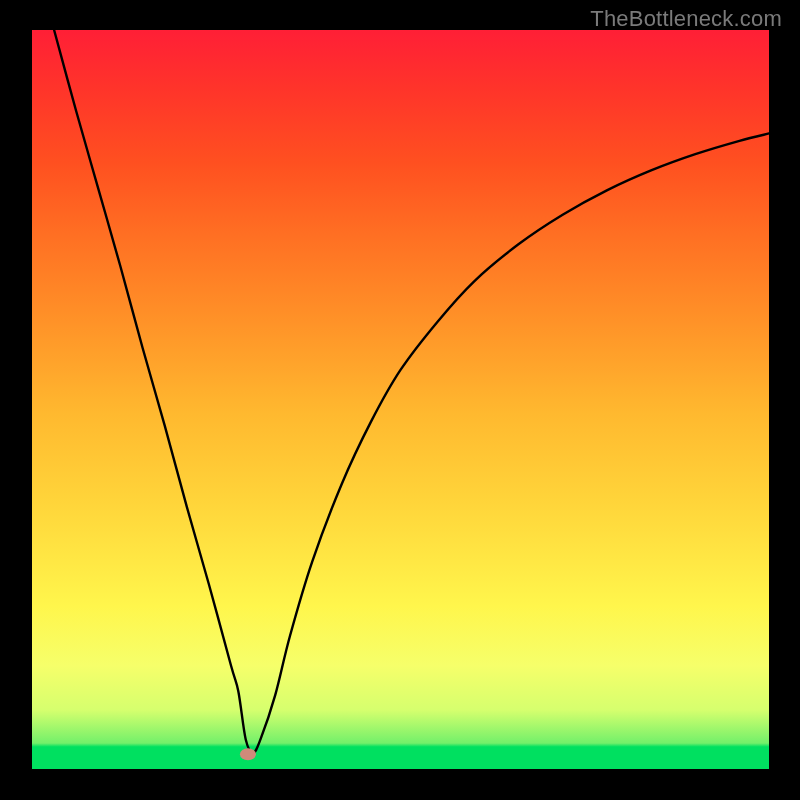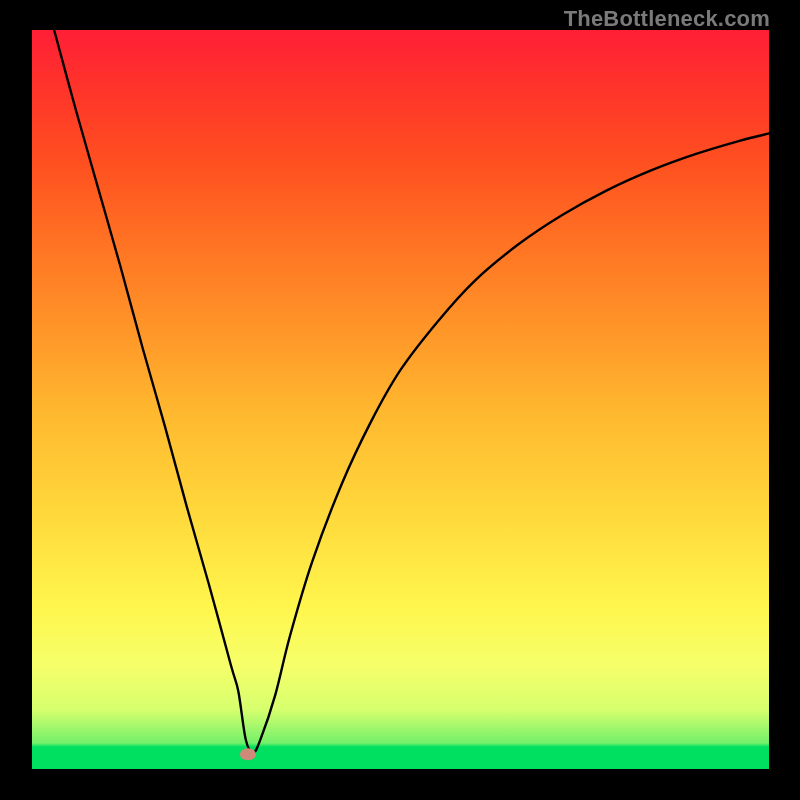--- a/index.html
+++ b/index.html
@@ -36,24 +36,24 @@
       #ff9428 60%,
       #ff7023 72%,
       #ff5020 82%,
       #ff342a 92%,
       #ff1f36 100%
     );
   }
   .watermark {
     position: absolute;
     top: 6px;
-    right: 30px;
+    right: 18px;
     color: #7a7a7a;
     font-size: 22px;
-    font-weight: 700;
+    font-weight: 400;
     letter-spacing: 0.2px;
     user-select: none;
   }
   svg.curve {
     position: absolute;
     left: 0;
     top: 0;
     width: 100%;
     height: 100%;
     overflow: visible;

